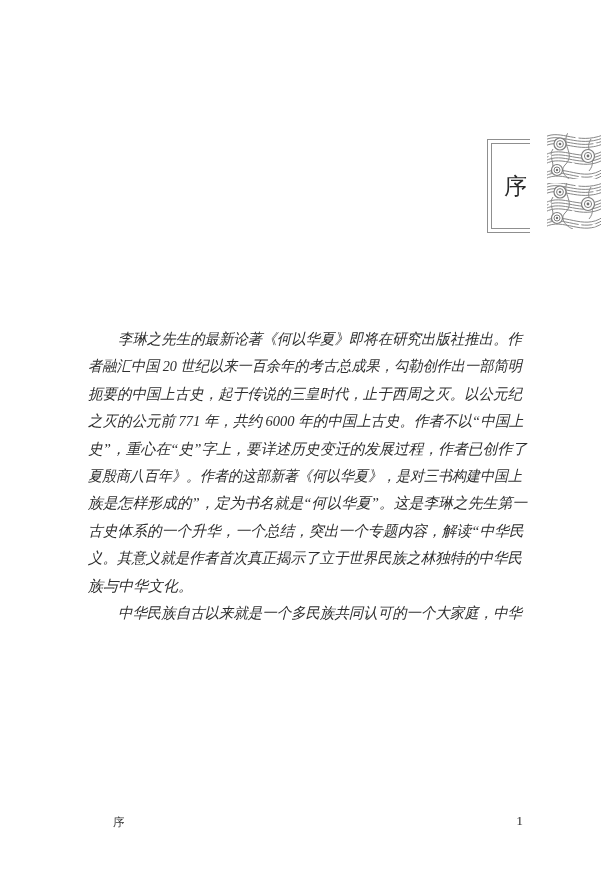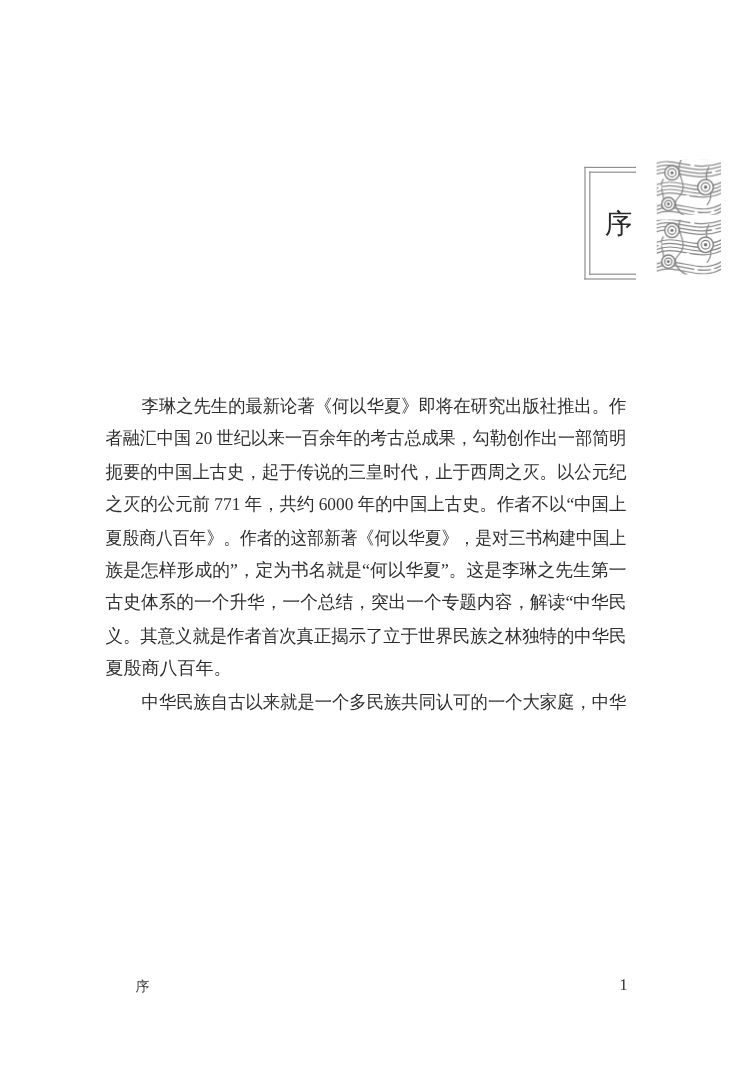--- a/index.html
+++ b/index.html
@@ -62,20 +62,21 @@
     top: 326px;
     width: 434px;
     color: #2e2e2e;
   }
   .bodyline {
     height: 27.4px;
     line-height: 27.4px;
     font-size: 15px;
     white-space: nowrap;
     overflow: visible;
+    font-style: italic;
   }
   .bodyline > span {
     display: inline-block;
     white-space: nowrap;
     transform-origin: 0 50%;
   }
   .bodyline.indent { padding-left: 30px; }
 
   
   .footer {
@@ -154,25 +155,26 @@
       <rect x="0" y="0" width="54" height="46" fill="url(#swirl)"></rect>
       <rect x="0" y="50" width="54" height="46" fill="url(#swirl)"></rect>
     </svg>
   </div>
 
   <div class="body-text">
     <div class="bodyline indent"><span style="transform: scaleX(0.961905);">李琳之先生的最新论著《何以华夏》即将在研究出版社推出。作</span></div>
     <div class="bodyline"><span style="transform: scaleX(0.948634);">者融汇中国 20 世纪以来一百余年的考古总成果，勾勒创作出一部简明</span></div>
     <div class="bodyline"><span style="transform: scaleX(0.964444);">扼要的中国上古史，起于传说的三皇时代，止于西周之灭。以公元纪</span></div>
     <div class="bodyline"><span style="transform: scaleX(0.966223);">之灭的公元前 771 年，共约 6000 年的中国上古史。作者不以“中国上</span></div>
+    <div class="bodyline"><span style="transform: scaleX(0.986399);">史”，重心在“史”字上，要详述历史变迁的发展过程，作者已创作了</span></div>
     <div class="bodyline"><span style="transform: scaleX(0.933333);">夏殷商八百年》。作者的这部新著《何以华夏》，是对三书构建中国上</span></div>
     <div class="bodyline"><span style="transform: scaleX(0.986399);">族是怎样形成的”，定为书名就是“何以华夏”。这是李琳之先生第一</span></div>
     <div class="bodyline"><span style="transform: scaleX(0.98263);">古史体系的一个升华，一个总结，突出一个专题内容，解读“中华民</span></div>
     <div class="bodyline"><span style="transform: scaleX(0.964444);">义。其意义就是作者首次真正揭示了立于世界民族之林独特的中华民</span></div>
-    <div class="bodyline para-end"><span>夏殷商八百年。</span></div>
+    <div class="bodyline para-end"><span>族与中华文化。</span></div>
     <div class="bodyline indent"><span style="transform: scaleX(0.961905);">中华民族自古以来就是一个多民族共同认可的一个大家庭，中华</span></div>
   </div>
 
   <div class="footer">
     <span class="footer-label">序</span>
     <span class="page-number">1</span>
   </div>
 
 </div>
 

